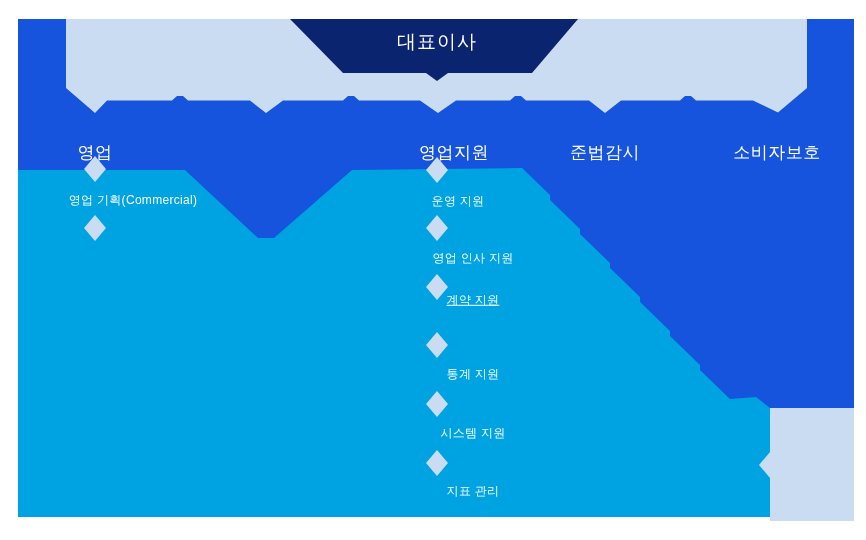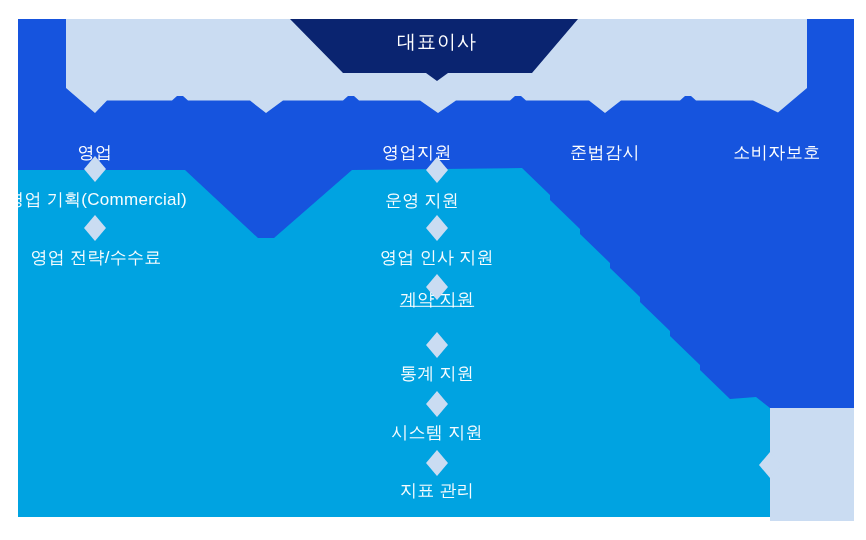--- a/index.html
+++ b/index.html
@@ -20,21 +20,21 @@
   .fill-royal{fill:var(--royal);}
   .fill-pale{fill:var(--pale);}
   .fill-navy{fill:var(--navy);}
   .fill-cyan{fill:var(--cyan);}
   .label{
     position:absolute;transform:translate(-50%,-50%);
     color:var(--text);white-space:nowrap;text-align:center;line-height:1.2;
   }
   .ceo-label{font-size:19px;font-weight:400;letter-spacing:1px;text-align:right;}
   .dept-label{font-size:17px;font-weight:500;letter-spacing:0.5px;margin-top:20px;}
-  .sub-label{font-size:17px;font-weight:400;color:rgba(255,255,255,0.97);letter-spacing:0.3px;}
+  .sub-label{font-size:12px;font-weight:400;color:rgba(255,255,255,0.97);letter-spacing:0.3px;margin-left:36px;}
   .diamond{
     position:absolute;width:22px;height:26px;transform:translate(-50%,-50%);
     background:var(--pale);
     clip-path:polygon(50% 0,100% 50%,50% 100%,0 50%);
   }
 </style>
 </head>
 <body>
 
 <div class="canvas">
@@ -59,28 +59,27 @@
               550,195 550,200 580,229 580,234 610,263 610,268
               640,297 640,302 670,331 670,336 700,365 700,370
               730,399 756,397 770,408 770,517 18,517"></polygon>
 
     <polygon class="fill-pale" points="770,408 854,408 854,521 770,521"></polygon>
   </svg>
 
   <div class="label ceo-label" style="left:437px;top:42px;">대표이사</div>
 
   <div class="label dept-label" style="left:95px;top:133px;">영업</div>
-  <div class="label dept-label" style="left:417px;top:133px;font-family:Liberation Serif, serif;">영업지원</div>
+  <div class="label dept-label" style="left:454px;top:133px;font-family:Liberation Serif, serif;">영업지원</div>
   <div class="label dept-label" style="left:605px;top:133px;">준법감시</div>
   <div class="label dept-label" style="left:777px;top:133px;">소비자보호</div>
 
   <div class="diamond" style="left:95px;top:169px;"></div>
   <div class="label sub-label" style="left:97px;top:200px;">영업 기획(Commercial)</div>
   <div class="diamond" style="left:95px;top:228px;"></div>
-  <div class="label sub-label" style="left:96px;top:258px;">영업 전략/수수료</div>
 
   <div class="diamond" style="left:437px;top:170px;"></div>
   <div class="label sub-label" style="left:422px;top:201px;">운영 지원</div>
   <div class="diamond" style="left:437px;top:228px;"></div>
   <div class="label sub-label" style="left:437px;top:258px;">영업 인사 지원</div>
   <div class="diamond" style="left:437px;top:287px;"></div>
   <div class="label sub-label" style="left:437px;top:300px;text-decoration:underline;">계약 지원</div>
   <div class="diamond" style="left:437px;top:345px;"></div>
   <div class="label sub-label" style="left:437px;top:374px;">통계 지원</div>
   <div class="diamond" style="left:437px;top:404px;"></div>

